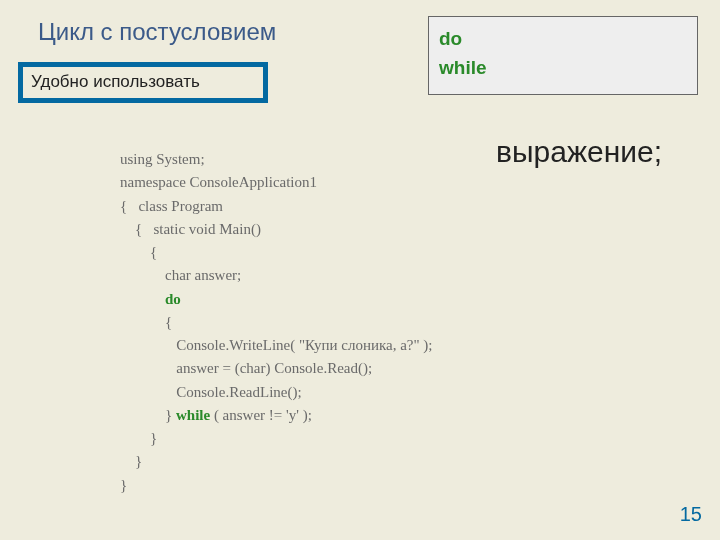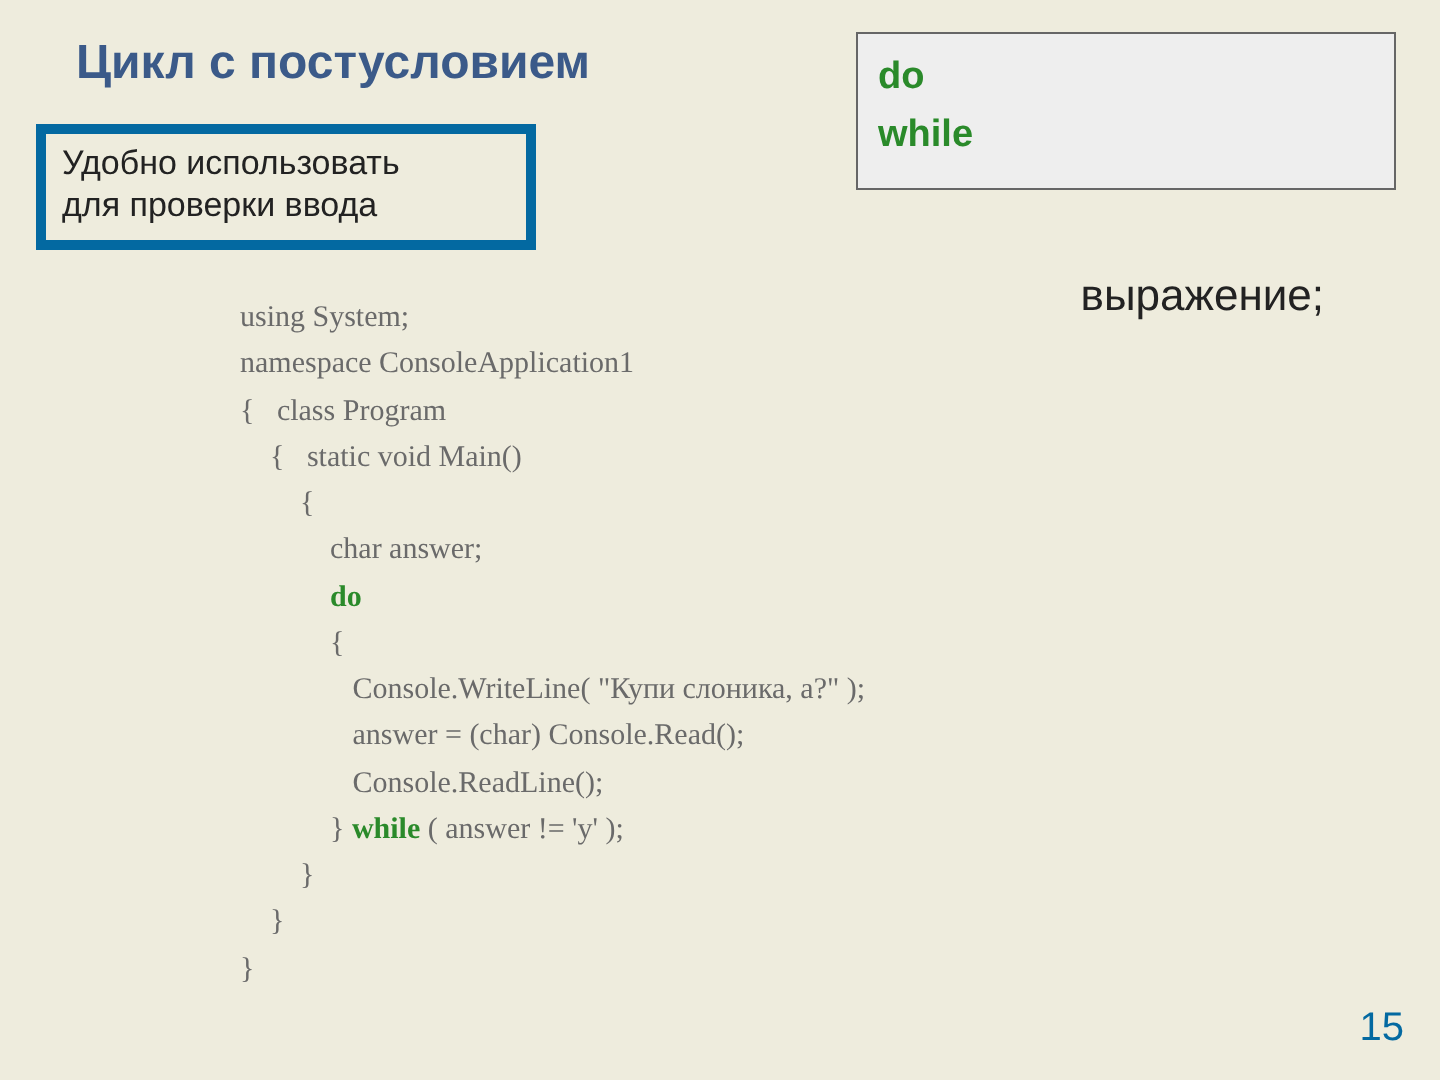--- a/index.html
+++ b/index.html
@@ -12,21 +12,21 @@
     color: #333;
     position: relative;
     overflow: hidden;
   }
   .title {
     position: absolute;
     left: 38px;
     top: 18px;
     font-size: 24px;
     color: #3b5a89;
-    font-weight: 700;
+    font-weight: 400;
   }
   .note-box {
     position: absolute;
     left: 18px;
     top: 62px;
     width: 224px;
     padding: 4px 8px 6px 8px;
     background: #eeecdd;
     border: 5px solid #0369a1;
     font-size: 17px;
@@ -50,21 +50,21 @@
   }
   .syntax-box .op {
     color: #000;
     font-weight: bold;
     padding-left: 18px;
   }
   .expr {
     position: absolute;
     right: 58px;
     top: 135px;
-    font-size: 22px;
+    font-size: 30px;
     color: #222;
     font-family: Verdana, Geneva, sans-serif;
   }
   .code {
     position: absolute;
     left: 120px;
     top: 148px;
     font-size: 15px;
     color: #6a6a6a;
     line-height: 1.55;
@@ -83,21 +83,20 @@
     color: #0369a1;
   }
 </style>
 </head>
 <body>
 
 <div class="title">Цикл с постусловием</div>
 
 <div class="note-box">
   <div>Удобно использовать</div>
-  <div>для проверки ввода</div>
 </div>
 
 <div class="syntax-box">
   <div class="kw">do</div>
   <div class="kw">while</div>
 </div>
 
 <div class="expr">выражение;</div>
 
 <div class="code"><span>using System;</span>

